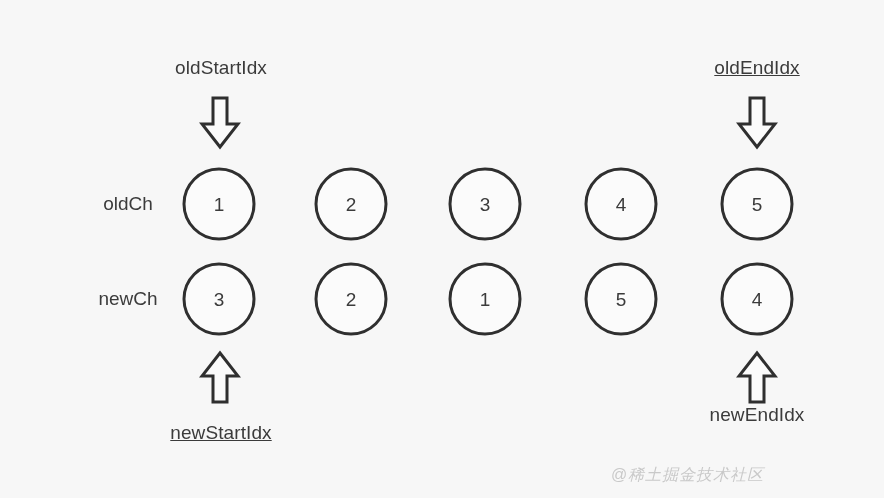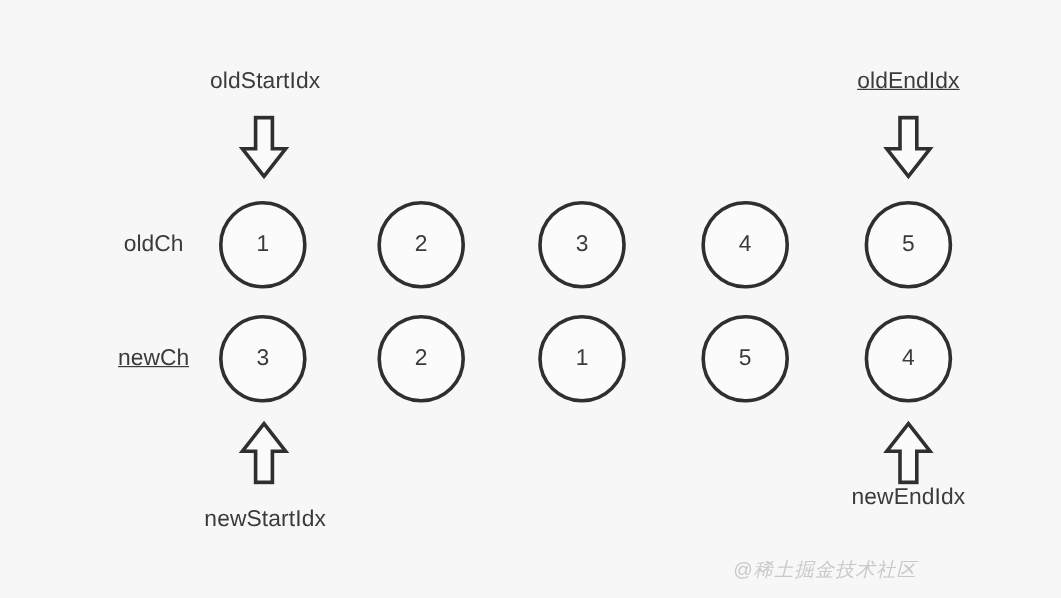--- a/index.html
+++ b/index.html
@@ -81,21 +81,21 @@
       <polygon points="14,2 28,2 28,28 39,28 21,51 3,28 14,28" fill="#fbfbfb" stroke="#2f2f2f" stroke-width="3" stroke-linejoin="miter"></polygon>
     </svg>
   </div>
   <div class="arrow" style="left:757px; top:96px;">
     <svg width="42" height="54" viewBox="0 0 42 54">
       <polygon points="14,2 28,2 28,28 39,28 21,51 3,28 14,28" fill="#fbfbfb" stroke="#2f2f2f" stroke-width="3" stroke-linejoin="miter"></polygon>
     </svg>
   </div>
 
   <div class="row-label" style="left:128px; top:204px;">oldCh</div>
-  <div class="row-label" style="left:128px; top:299px;text-decoration:underline;">newCh</div>
+  <div class="row-label" style="left:128px; top:299px;">newCh</div>
 
   <div class="node" style="left:219px; top:204px;">
     <span class="node-value">1</span>
   </div>
   <div class="node" style="left:351px; top:204px;">
     <span class="node-value">2</span>
   </div>
   <div class="node" style="left:485px; top:204px;">
     <span class="node-value">3</span>
   </div>
@@ -126,18 +126,18 @@
     <svg width="42" height="54" viewBox="0 0 42 54">
       <polygon points="21,3 39,26 28,26 28,52 14,52 14,26 3,26" fill="#fbfbfb" stroke="#2f2f2f" stroke-width="3" stroke-linejoin="miter"></polygon>
     </svg>
   </div>
   <div class="arrow" style="left:757px; top:350px;">
     <svg width="42" height="54" viewBox="0 0 42 54">
       <polygon points="21,3 39,26 28,26 28,52 14,52 14,26 3,26" fill="#fbfbfb" stroke="#2f2f2f" stroke-width="3" stroke-linejoin="miter"></polygon>
     </svg>
   </div>
 
-  <div class="idx-label" style="left:221px; top:422px;">newStartIdx</div>
+  <div class="idx-label" style="left:221px; top:422px;text-decoration:underline;">newStartIdx</div>
   <div class="idx-label" style="left:757px; top:404px;">newEndIdx</div>
 
   <div class="watermark">@稀土掘金技术社区</div>
 
 </div>
 
 </body></html>

